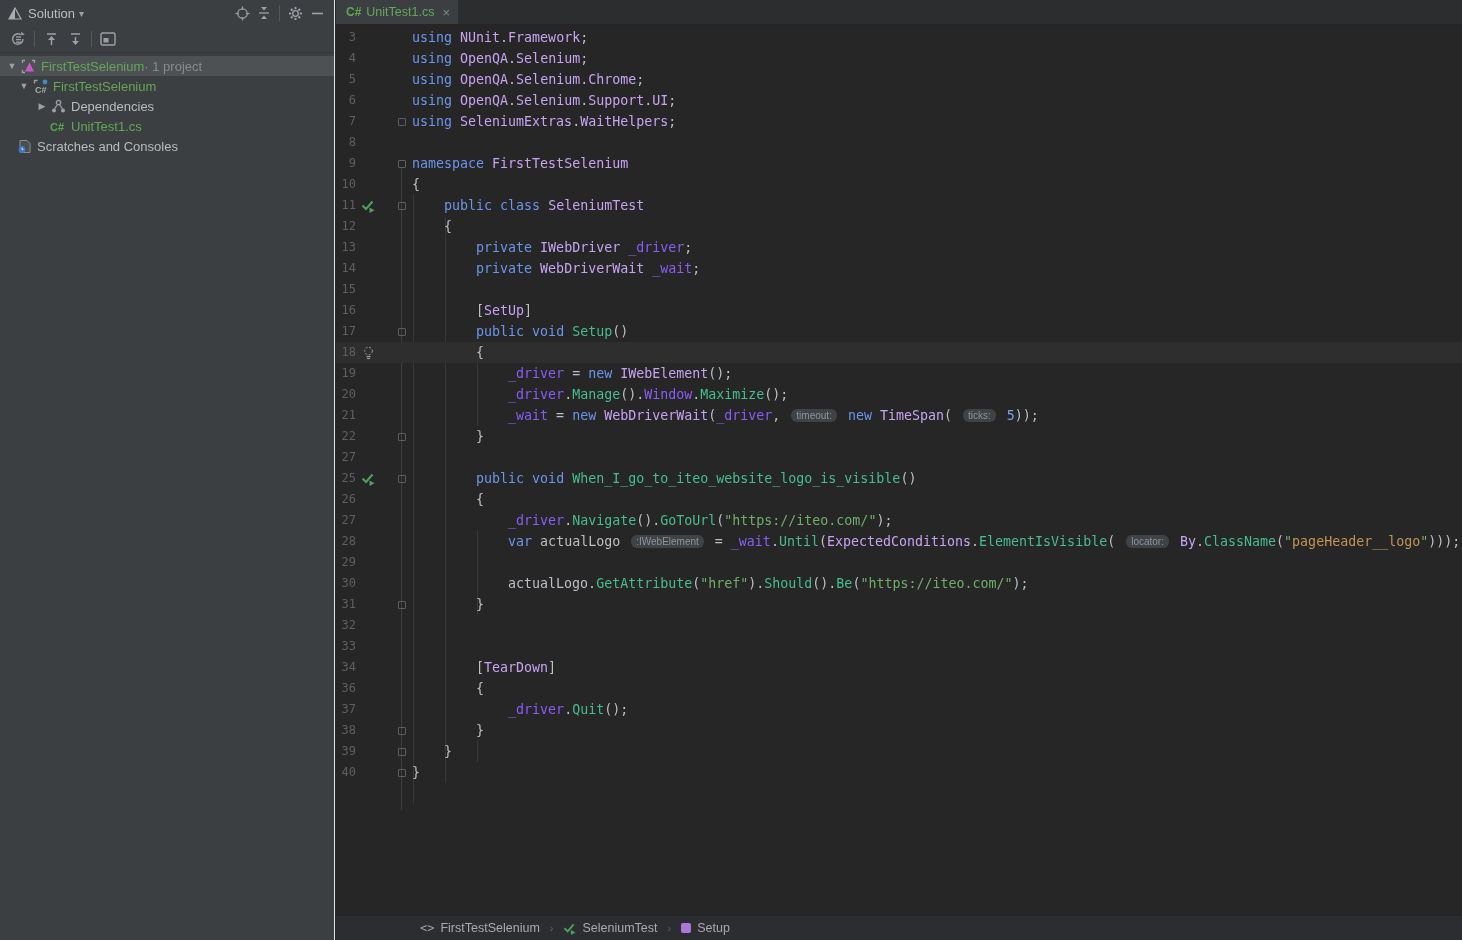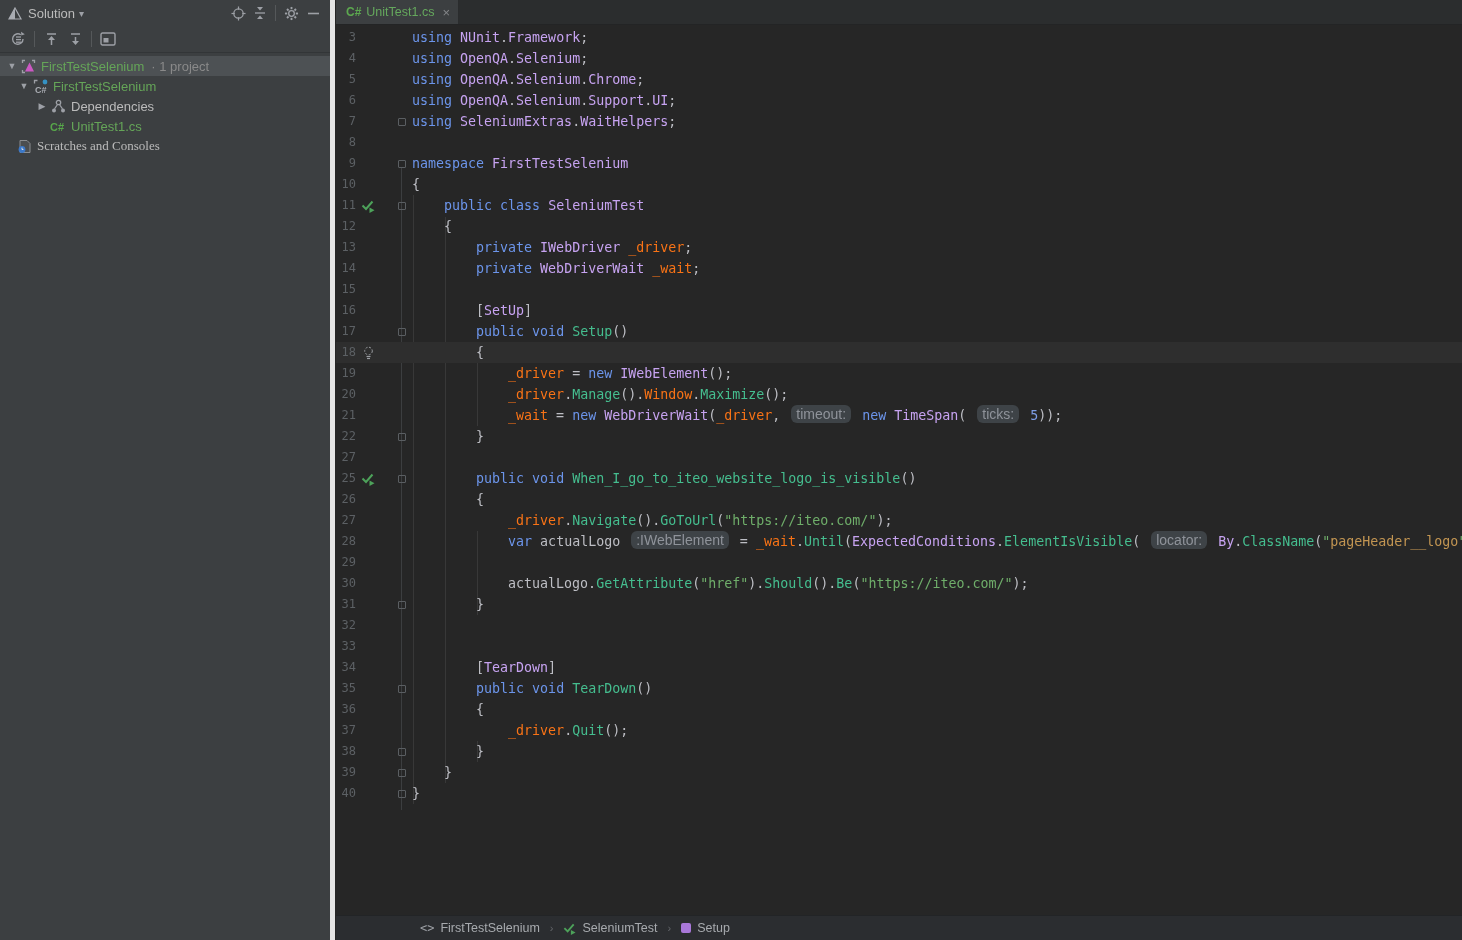--- a/index.html
+++ b/index.html
@@ -2,40 +2,40 @@
 <html><head>
 <meta charset="utf-8">
 <style>
   * { margin:0; padding:0; box-sizing:border-box; }
   html,body { width:1462px; height:940px; overflow:hidden; background:#262626;
               font-family:"Liberation Sans", sans-serif; }
   #app { position:relative; width:1462px; height:940px; }
 
   
   #solution-panel { position:absolute; left:0; top:0; width:335px; height:940px;
-                    background:#3c3f41; border-right:5px solid #e5e5e5; }
+                    background:#3c3f41; border-right:1px solid #e5e5e5; }
   .panel-header { height:26px; display:flex; align-items:center; padding:0 6px 0 8px;
                   color:#bbbbbb; font-size:13px; }
   .panel-header .ph-title { margin:0 4px 0 6px; }
   .ph-caret { color:#9da0a6; font-size:10px; margin-right:4px; }
   .ph-spacer { flex:1; }
   .ph-ico { width:22px; height:20px; display:flex; align-items:center; justify-content:center; cursor:pointer; }
   .vsep { width:1px; height:16px; background:#55585a; margin:0 4px; }
   .panel-toolbar { height:27px; display:flex; align-items:center; padding:0 6px;
                    border-bottom:1px solid #323537; }
   .tb-ico { width:24px; height:22px; display:flex; align-items:center; justify-content:center; cursor:pointer; }
 
   #tree { padding-top:3px; font-size:13px; color:#bbbbbb; }
   .tree-row { height:20px; display:flex; align-items:center; white-space:nowrap; cursor:pointer; }
   .tree-row.selected { background:#4d5154; }
   .chev { width:16px; color:#9da0a6; font-size:9px; text-align:center; flex:0 0 16px; }
   .t-ico { width:16px; height:16px; flex:0 0 16px; display:flex; align-items:center; justify-content:center; margin-right:5px; }
   .t-label { }
   .t-label.green { color:#65a558; }
-  .t-suffix { color:#8a8a8a; margin-left:7px; }
+  .t-suffix { color:#8a8a8a; margin-left:0; }
 
   
   #editor { position:absolute; left:336px; top:0; right:0; bottom:0; background:#262626; }
   #tabbar { height:25px; background:#2b2d2e; display:flex; border-bottom:1px solid #232425; }
   .tab { background:#3c3f41; display:flex; align-items:center; padding:0 8px 0 10px;
          font-size:12.5px; color:#65a85d; cursor:pointer; border-right:1px solid #2a2c2d; }
   .tab .csharp-badge { font-weight:bold; color:#5ca84f; margin-right:5px; font-size:12px; }
   .tab .tab-close { color:#848689; margin-left:8px; font-size:13px; cursor:pointer; }
 
   #code-area { position:absolute; top:25px; left:0; right:0; bottom:25px; overflow:hidden; cursor:text; }
@@ -47,25 +47,25 @@
   .sp { flex:0 0 16px; }
   .fm { flex:0 0 12px; display:flex; align-items:center; justify-content:center; cursor:pointer; }
   .fmbox { width:8px; height:8px; border:1px solid #5a5e62; border-radius:1px; background:transparent; }
   .code { padding-left:4px; white-space:pre; font:13.3px/21px "DejaVu Sans Mono", monospace; color:#bdbec4;text-align:center; }
 
   .code .k { color:#6c95eb; }           
   .code .y { color:#c7a3f1; }           
   .code .m { color:#45be8f; }           
   .code .s { color:#6fae6a; }           
   .code .o { color:#c29552; }           
-  .code .f { color:#f97316; }           
+  .code .f { color:#8b5cf6; }           
   .code .n { color:#7e9ee6; }           
   .code .t { color:#bdbec4; }
   .code .h { background:#3e4347; color:#8f939a; border-radius:6px; padding:1px 5px;
-             font-family:"Liberation Sans", sans-serif; font-size:14px; margin:0 3px;
+             font-family:"Liberation Sans", sans-serif; font-size:10px; margin:0 3px;
              position:relative; top:-1px; }
 
   .guide { position:absolute; width:1px; background:#383838; }
   #fold-line { position:absolute; width:1px; background:#3c3e40; left:65px; }
 
   
   #breadcrumbs { position:absolute; left:0; right:0; bottom:0; height:25px; background:#2b2d30;
                  border-top:1px solid #222426; display:flex; align-items:center;
                  padding-left:84px; font-size:12.5px; color:#a7aaae; }
   .bc-item { display:flex; align-items:center; cursor:pointer; }
@@ -205,21 +205,21 @@
         </div>
         <div class="tree-row" style="padding-left: 34px;">
           <span class="chev"></span>
           <span class="t-ico">
             <svg width="16" height="13" viewBox="0 0 16 13">
               <text x="0" y="11" font-size="11" font-weight="bold" fill="#57a64a" font-family="Liberation Sans, sans-serif">C#</text>
             </svg>
           </span>
           <span class="t-label green">UnitTest1.cs</span>
         </div>
-        <div class="tree-row" style="padding-left: 16px; font-family: Liberation Serif, serif;">
+        <div class="tree-row" style="padding-left: 16px;">
           <span class="t-ico">
             <svg width="15" height="15" viewBox="0 0 15 15">
               <path d="M3 1.5 h7 l3 3 V13.5 H3 Z" fill="#4b4e50" stroke="#8a8d90" stroke-width="1"></path>
               <circle cx="5" cy="10.5" r="3.4" fill="#3b78c8"></circle>
               <line x1="5" y1="10.5" x2="5" y2="8.6" stroke="#dfe1e4" stroke-width="1"></line>
               <line x1="5" y1="10.5" x2="6.4" y2="10.5" stroke="#dfe1e4" stroke-width="1"></line>
             </svg>
           </span>
           <span class="t-label">Scratches and Consoles</span>
         </div>
@@ -482,29 +482,20 @@
             <span class="sp"></span>
             <span class="fm"></span>
             <span class="code"></span>
           </div>
           <div class="cl">
             <span class="ln">34</span>
             <span class="gi"></span>
             <span class="sp"></span>
             <span class="fm"></span>
             <span class="code"><span class="t">        [</span><span class="y">TearDown</span><span class="t">]</span></span>
-          </div>
-          <div class="cl">
-            <span class="ln">35</span>
-            <span class="gi"></span>
-            <span class="sp"></span>
-            <span class="fm">
-              <span class="fmbox"></span>
-            </span>
-            <span class="code"><span class="t">        </span><span class="k">public</span><span class="t"> </span><span class="k">void</span><span class="t"> </span><span class="m">TearDown</span><span class="t">()</span></span>
           </div>
           <div class="cl">
             <span class="ln">36</span>
             <span class="gi"></span>
             <span class="sp"></span>
             <span class="fm"></span>
             <span class="code"><span class="t">        {</span></span>
           </div>
           <div class="cl">
             <span class="ln">37</span>

